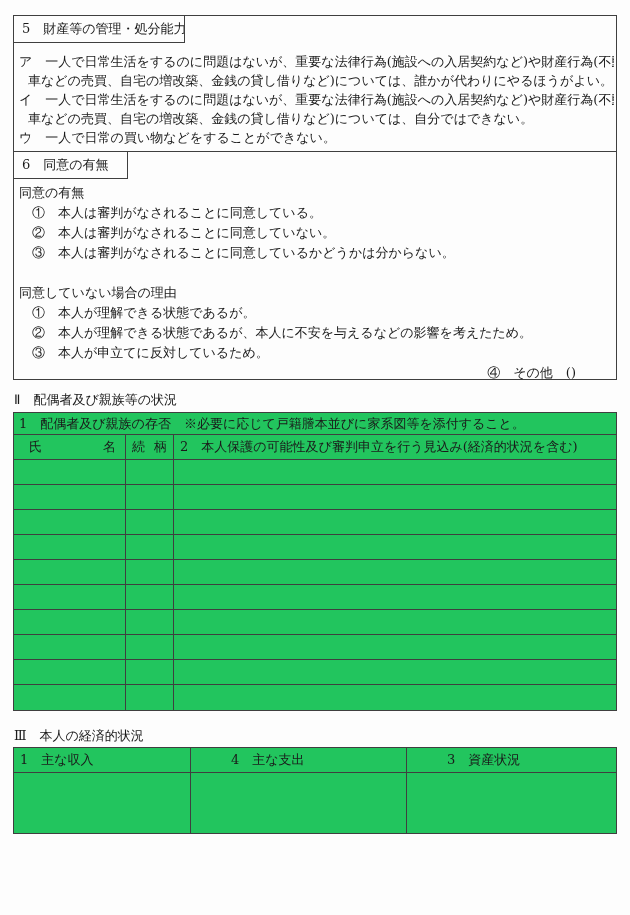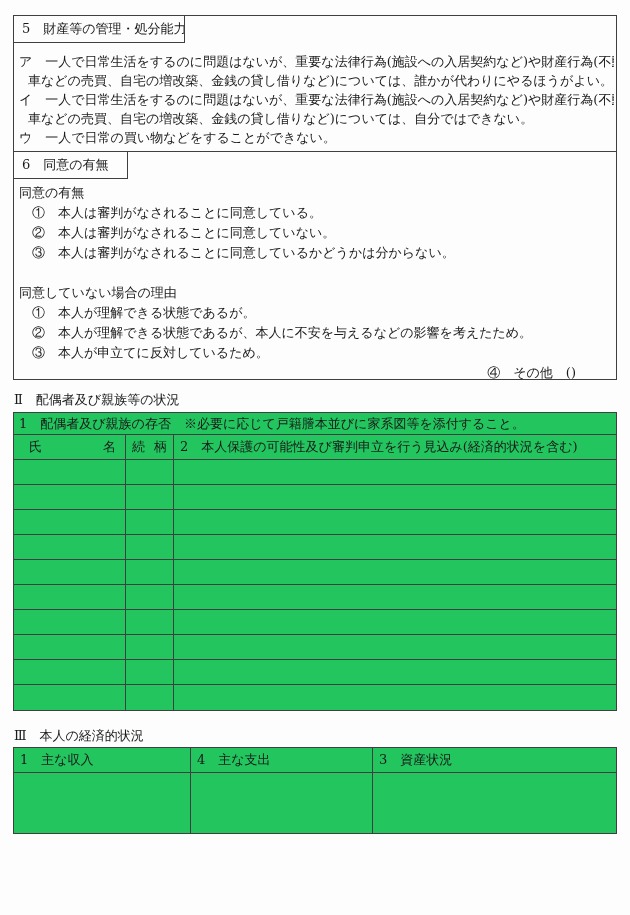--- a/index.html
+++ b/index.html
@@ -32,39 +32,39 @@
   #sec5-lines .ln { height:19px; line-height:19px; }
   #sec6-lines { top:31px; }
   #sec6-lines .ln { height:20px; line-height:20px; }
   .ln { white-space:nowrap; overflow:hidden; }
   .ind-a    { padding-left:5px;  }
   .ind-cont { padding-left:14px; }
   .ind-item { padding-left:18px; }
   .ln-flex  { display:flex; justify-content:flex-end; padding-right:38px; }
 
   .part-heading { position:absolute; left:14px; height:17px; line-height:17px; white-space:nowrap; }
-  #part2-heading { top:391px; }
+  #part2-heading { top:391px;font-family:Liberation Serif, serif; }
   #part3-heading { top:727px; }
 
   .tbl { position:absolute; left:13px; width:604px; border:1px solid #3f3f3f; background:#22c55e; }
   #family-table { top:412px; }
   #econ-table   { top:747px; }
 
   .ft-h1 { height:22px; border-bottom:1px solid #3f3f3f; display:flex; align-items:center;
            padding-left:5px; white-space:nowrap; overflow:hidden; }
   .frow  { display:flex; height:25px; border-bottom:1px solid #3f3f3f; }
   .frow.last { border-bottom:none; }
   .ft-h2 { height:25px; }
   .fc1 { width:112px; border-right:1px solid #3f3f3f; display:flex; align-items:center;
          justify-content:space-between; padding:0 9px 0 15px; overflow:hidden; }
   .fc2 { width:48px;  border-right:1px solid #3f3f3f; display:flex; align-items:center;
          justify-content:space-between; padding:0 6px; overflow:hidden; }
   .fc3 { flex:1; display:flex; align-items:center; padding-left:6px; white-space:nowrap; overflow:hidden; }
 
-  .erow { display:flex; }
+  .erow { display:flex;gap:34px; }
   .e-h  { height:25px; border-bottom:1px solid #3f3f3f; }
   .e-b  { height:60px; }
   .ec1 { width:177px; border-right:1px solid #3f3f3f; display:flex; align-items:center;
          padding-left:6px; white-space:nowrap; overflow:hidden; }
   .ec2 { width:182px; border-right:1px solid #3f3f3f; display:flex; align-items:center;
          padding-left:6px; white-space:nowrap; overflow:hidden; }
   .ec3 { flex:1; display:flex; align-items:center; padding-left:6px; white-space:nowrap; overflow:hidden; }
   .e-b .ec1,.e-b .ec2,.e-b .ec3 { align-items:flex-start; }
 </style>
 </head>

